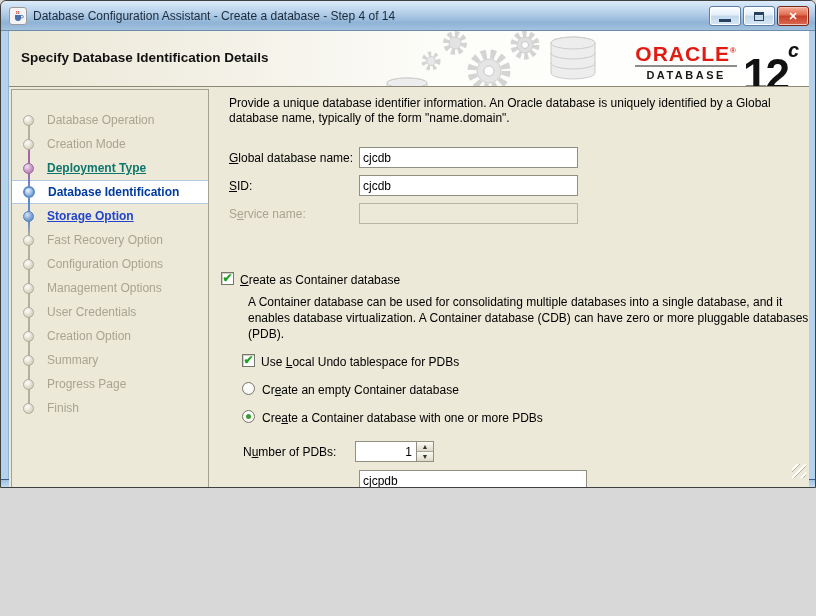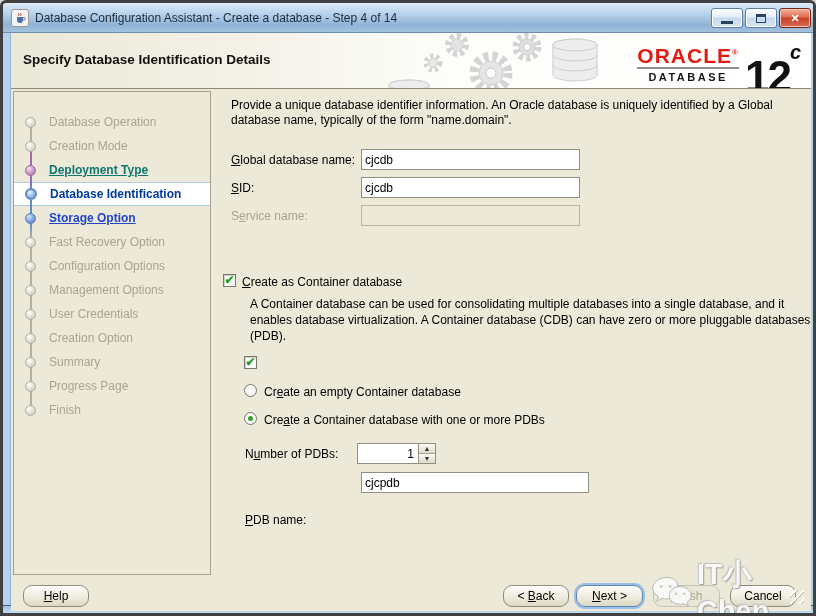--- a/index.html
+++ b/index.html
@@ -1,17 +1,17 @@
 <!DOCTYPE html>
 <html><head>
 <meta charset="utf-8">
 <style>
   html,body{margin:0;padding:0;background:#d8d8d8;font-family:"Liberation Sans",sans-serif;}
   *{box-sizing:border-box;}
-  .window{position:relative;width:816px;height:616px;background:#ece9d8;border:3px solid #404040;
+  .window{position:relative;width:816px;height:488px;background:#ece9d8;border:1px solid #404040;
           border-radius:6px 6px 0 0;overflow:hidden;font-size:12px;color:#000;}
   
   .titlebar{position:absolute;left:0;top:0;width:816px;height:30px;
     background:linear-gradient(180deg,#dcebfa 0%,#b6d0ea 40%,#8fb3d6 75%,#a3c2de 100%);
     border-bottom:1px solid #6d8cab;border-radius:6px 6px 0 0;display:flex;align-items:center;}
   .title-icon{width:18px;height:18px;margin:0 6px 0 8px;background:#f4f4f4;border:1px solid #9a9a9a;
     border-radius:3px;display:flex;align-items:center;justify-content:center;}
   .title-text{color:#1c2a3a;font-size:12px;white-space:nowrap;}
   .winbtns{position:absolute;right:8px;top:5px;display:flex;gap:2px;}
   .wbtn{width:32px;height:20px;border-radius:3px;border:1px solid #5e7fa3;
@@ -236,20 +236,21 @@
     <div class="checkbox" style="left:212px;top:185px;">
         <span class="tick">✔</span>
       </div>
     <div class="flabel" style="left:231px;top:186px;"><span class="mn">C</span><span>reate as Container database</span></div>
 
     <div class="cdb-desc">A Container database can be used for consolidating multiple databases into a single database, and it enables database virtualization. A Container database (CDB) can have zero or more pluggable databases (PDB).</div>
 
     <div class="checkbox" style="left:233px;top:267px;">
         <span class="tick">✔</span>
       </div>
+    <div class="flabel" style="left:252px;top:268px;"><span>Use </span><span class="mn">L</span><span>ocal Undo tablespace for PDBs</span></div>
 
     <div class="radio" style="left:233px;top:295px;"></div>
     <div class="flabel" style="left:253px;top:296px;"><span>Cr</span><span class="mn">e</span><span>ate an empty Container database</span></div>
 
     <div class="radio" style="left:233px;top:323px;">
         <span class="dot"></span>
       </div>
     <div class="flabel" style="left:253px;top:324px;"><span>Cre</span><span class="mn">a</span><span>te a Container database with one or more PDBs</span></div>
 
     <div class="flabel" style="left:234px;top:358px;"><span>N</span><span class="mn">u</span><span>mber of PDBs:</span></div>

